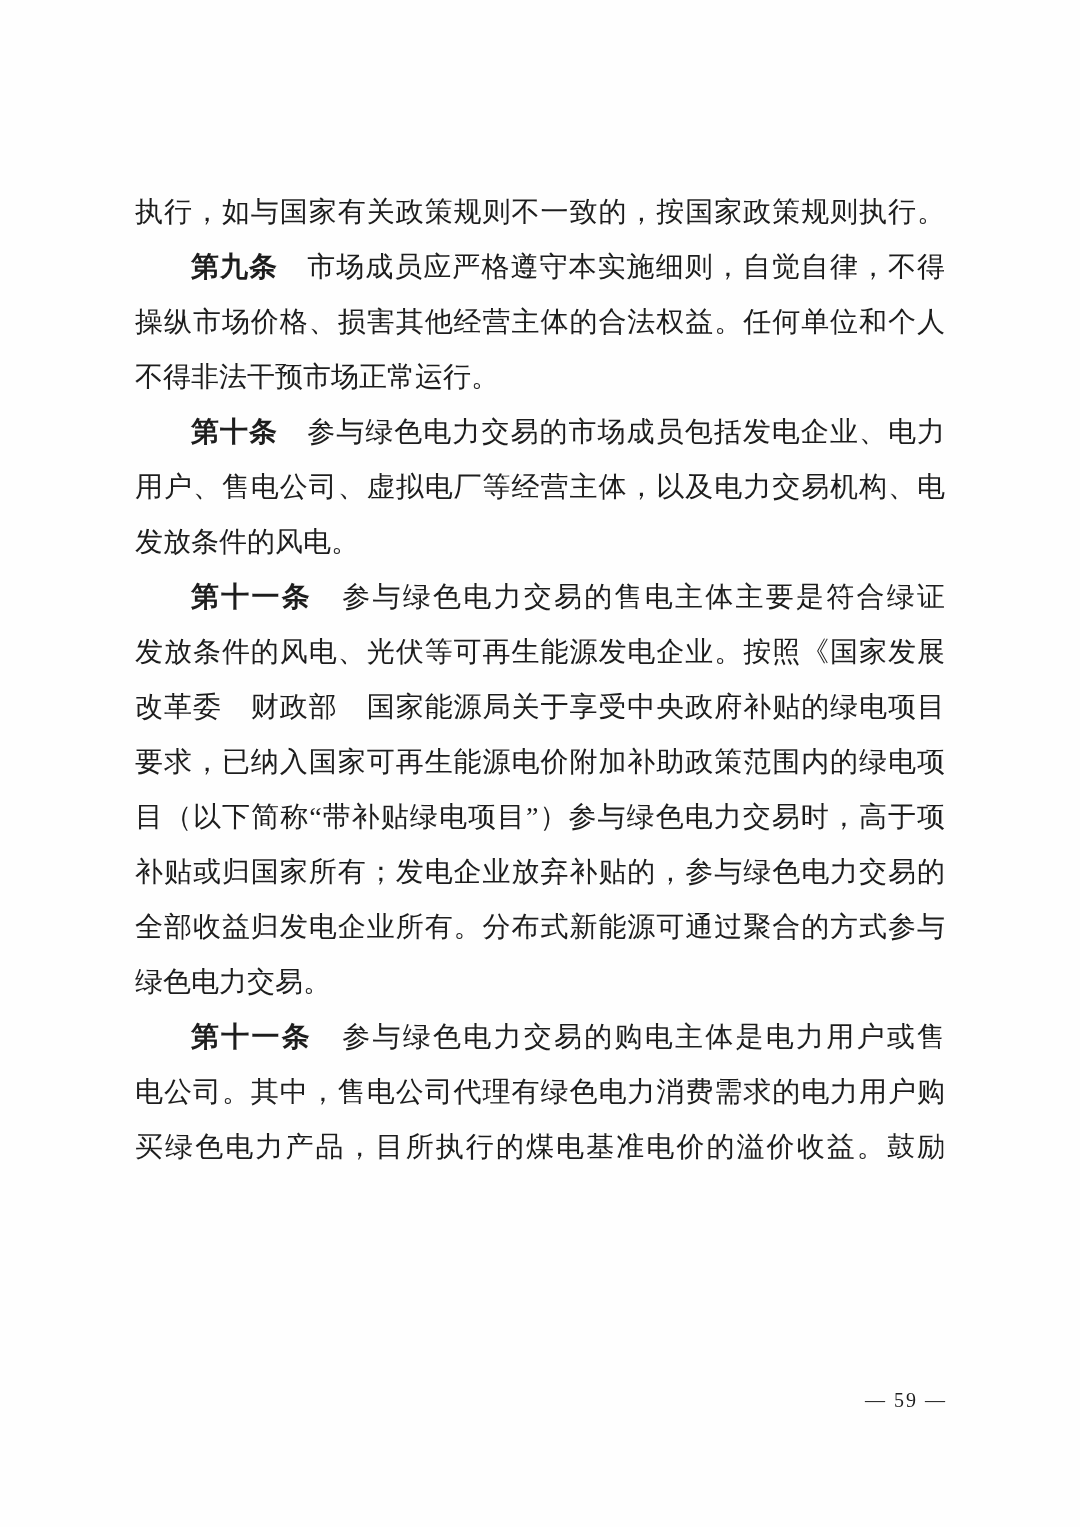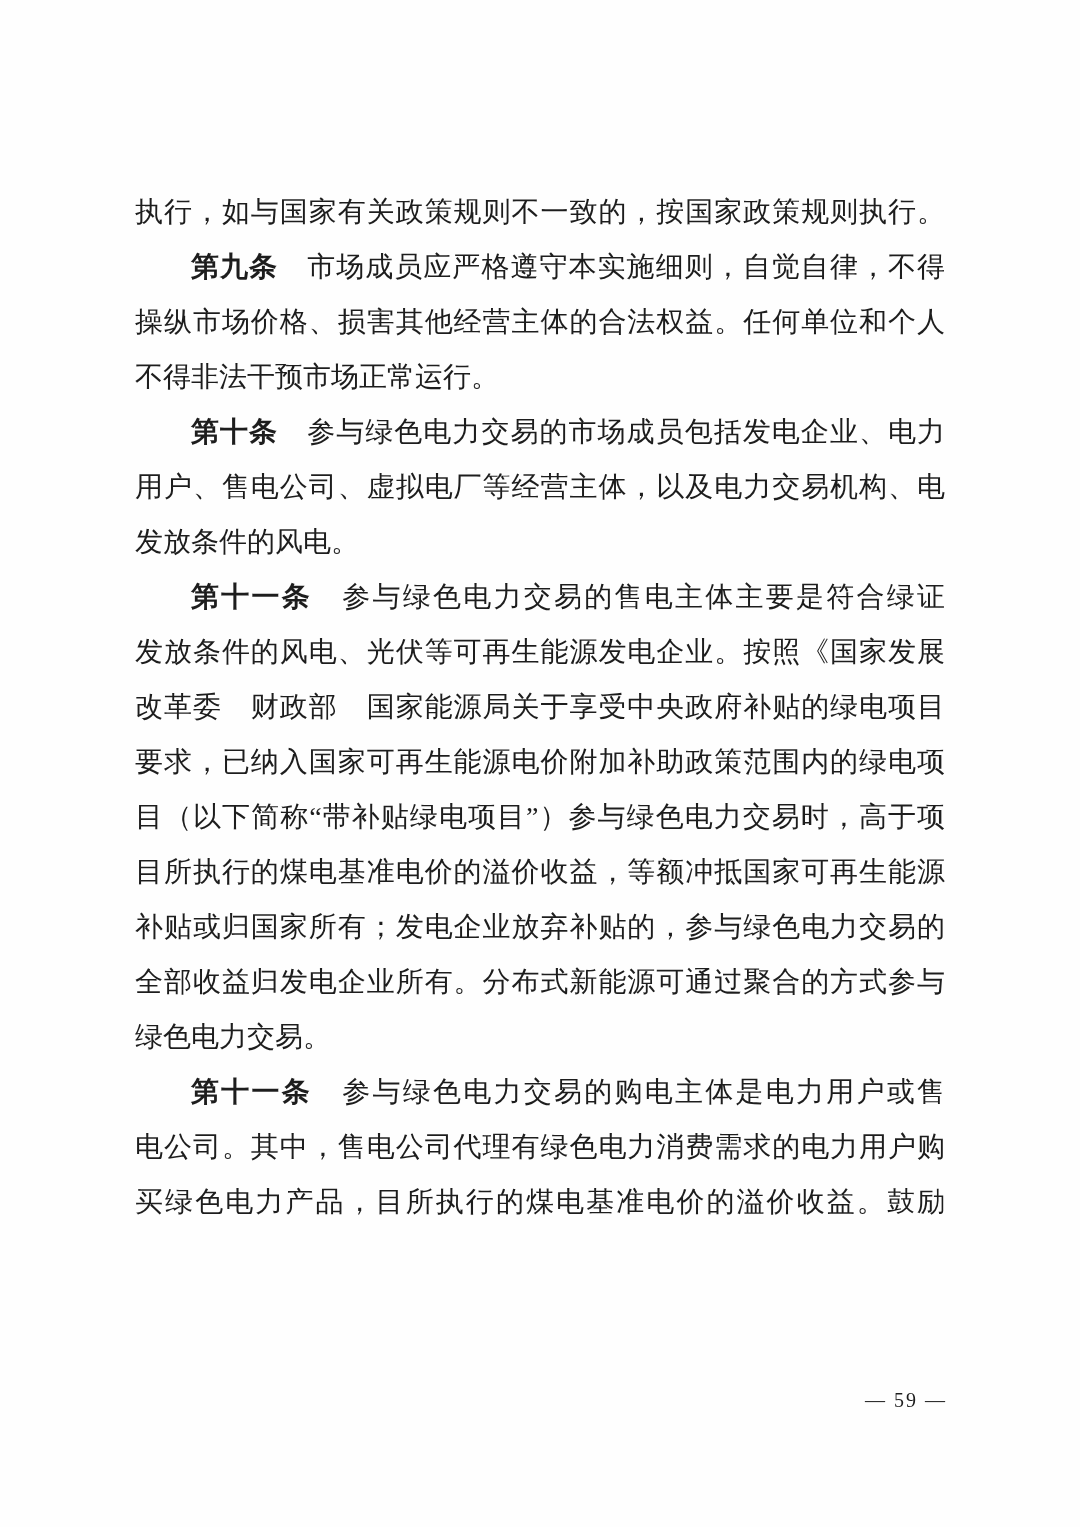--- a/index.html
+++ b/index.html
@@ -73,21 +73,20 @@
       <div class="text-line stretch"><span>操纵市场价格、损害其他经营主体的合法权益。任何单位和个人</span></div>
       <div class="text-line"><span>不得非法干预市场正常运行。</span></div>
       <div class="text-line stretch indent"><span class="bold-run">第十条</span><span>　参与绿色电力交易的市场成员包括发电企业、电力</span></div>
       <div class="text-line stretch"><span>用户、售电公司、虚拟电厂等经营主体，以及电力交易机构、电</span></div>
       <div class="text-line"><span>发放条件的风电。</span></div>
       <div class="text-line stretch indent"><span class="bold-run">第十一条</span><span>　参与绿色电力交易的售电主体主要是符合绿证</span></div>
       <div class="text-line stretch"><span>发放条件的风电、光伏等可再生能源发电企业。按照《国家发展</span></div>
       <div class="text-line stretch"><span>改革委　财政部　国家能源局关于享受中央政府补贴的绿电项目</span></div>
       <div class="text-line stretch"><span>要求，已纳入国家可再生能源电价附加补助政策范围内的绿电项</span></div>
       <div class="text-line stretch"><span>目（以下简称“带补贴绿电项目”）参与绿色电力交易时，高于项</span></div>
-      <div class="text-line stretch"><span>目所执行的煤电基准电价的溢价收益，等额冲抵国家可再生能源</span></div>
       <div class="text-line stretch"><span>补贴或归国家所有；发电企业放弃补贴的，参与绿色电力交易的</span></div>
       <div class="text-line stretch"><span>全部收益归发电企业所有。分布式新能源可通过聚合的方式参与</span></div>
       <div class="text-line"><span>绿色电力交易。</span></div>
       <div class="text-line stretch indent"><span class="bold-run">第十一条</span><span>　参与绿色电力交易的购电主体是电力用户或售</span></div>
       <div class="text-line stretch"><span>电公司。其中，售电公司代理有绿色电力消费需求的电力用户购</span></div>
       <div class="text-line stretch"><span>买绿色电力产品，目所执行的煤电基准电价的溢价收益。鼓励</span></div>
     </div>
   <div class="page-number">— 59 —</div>
 </div>
 

